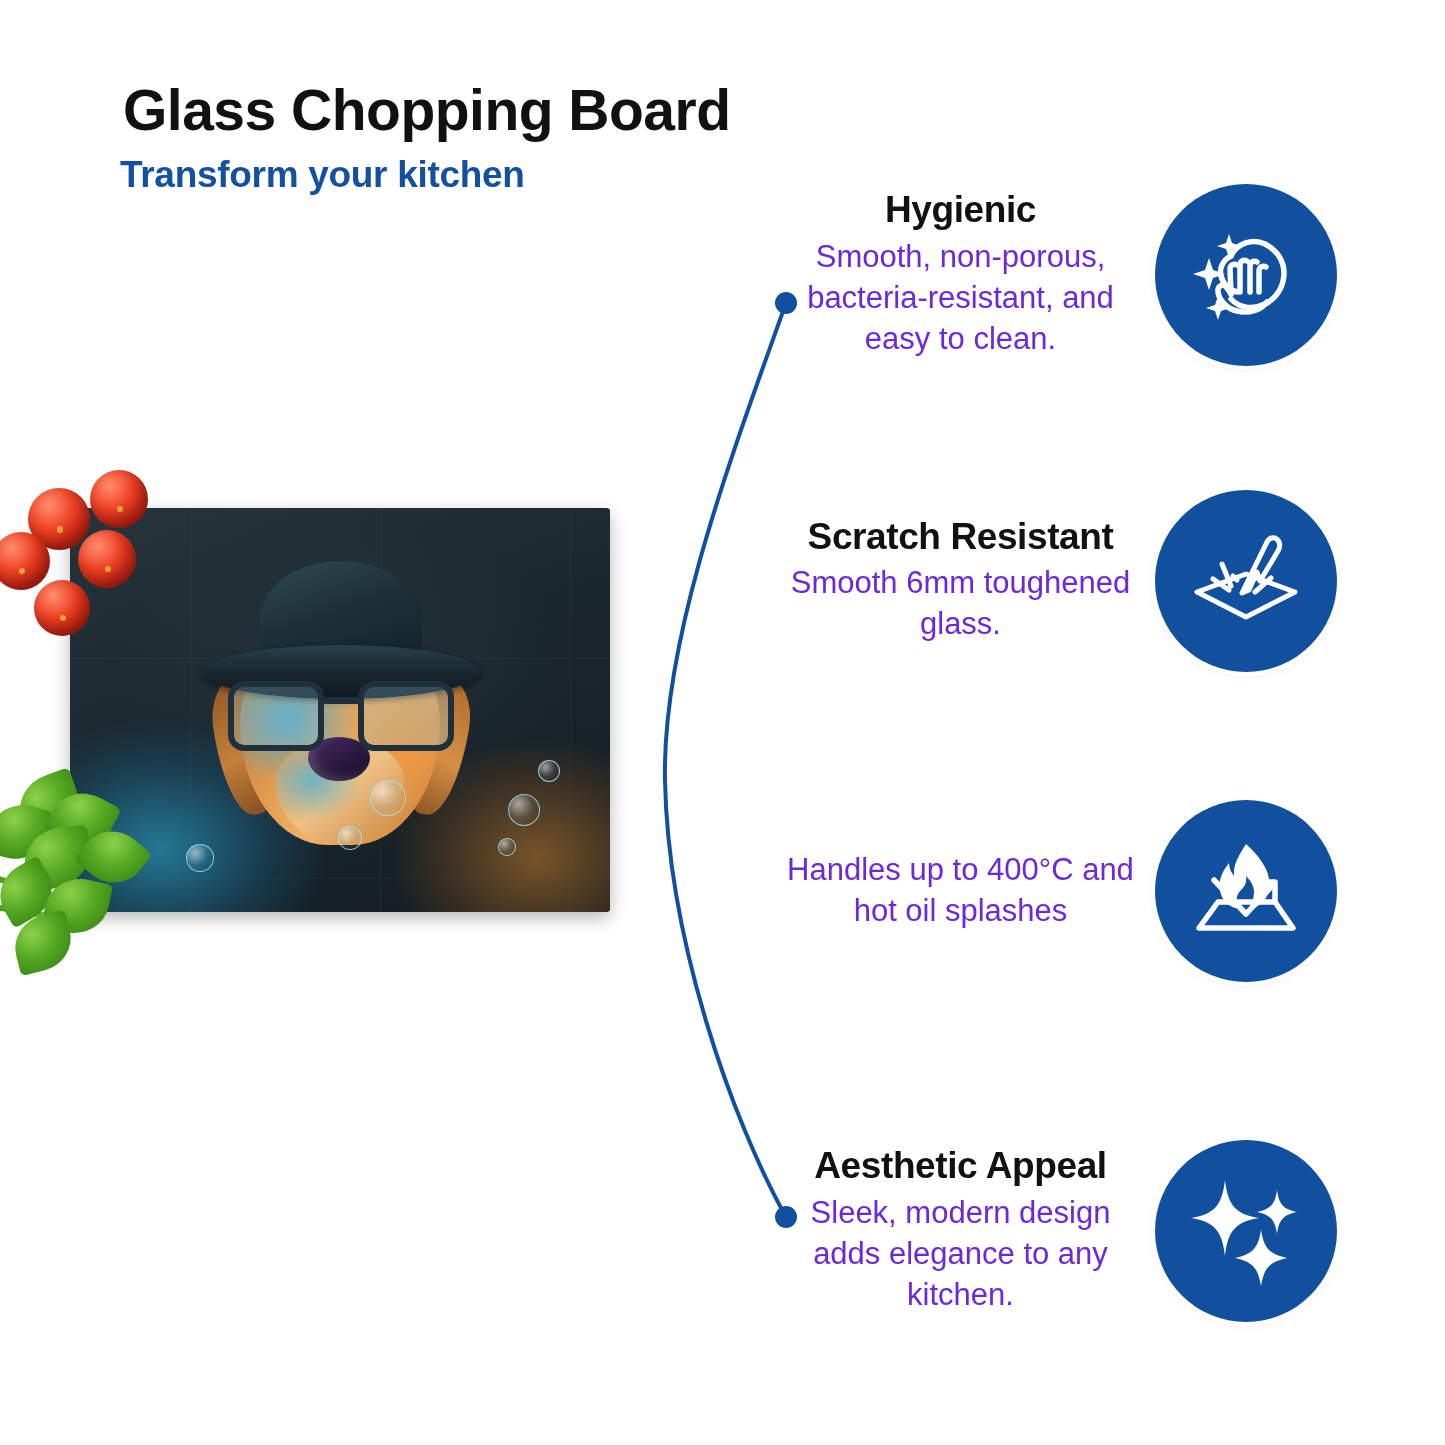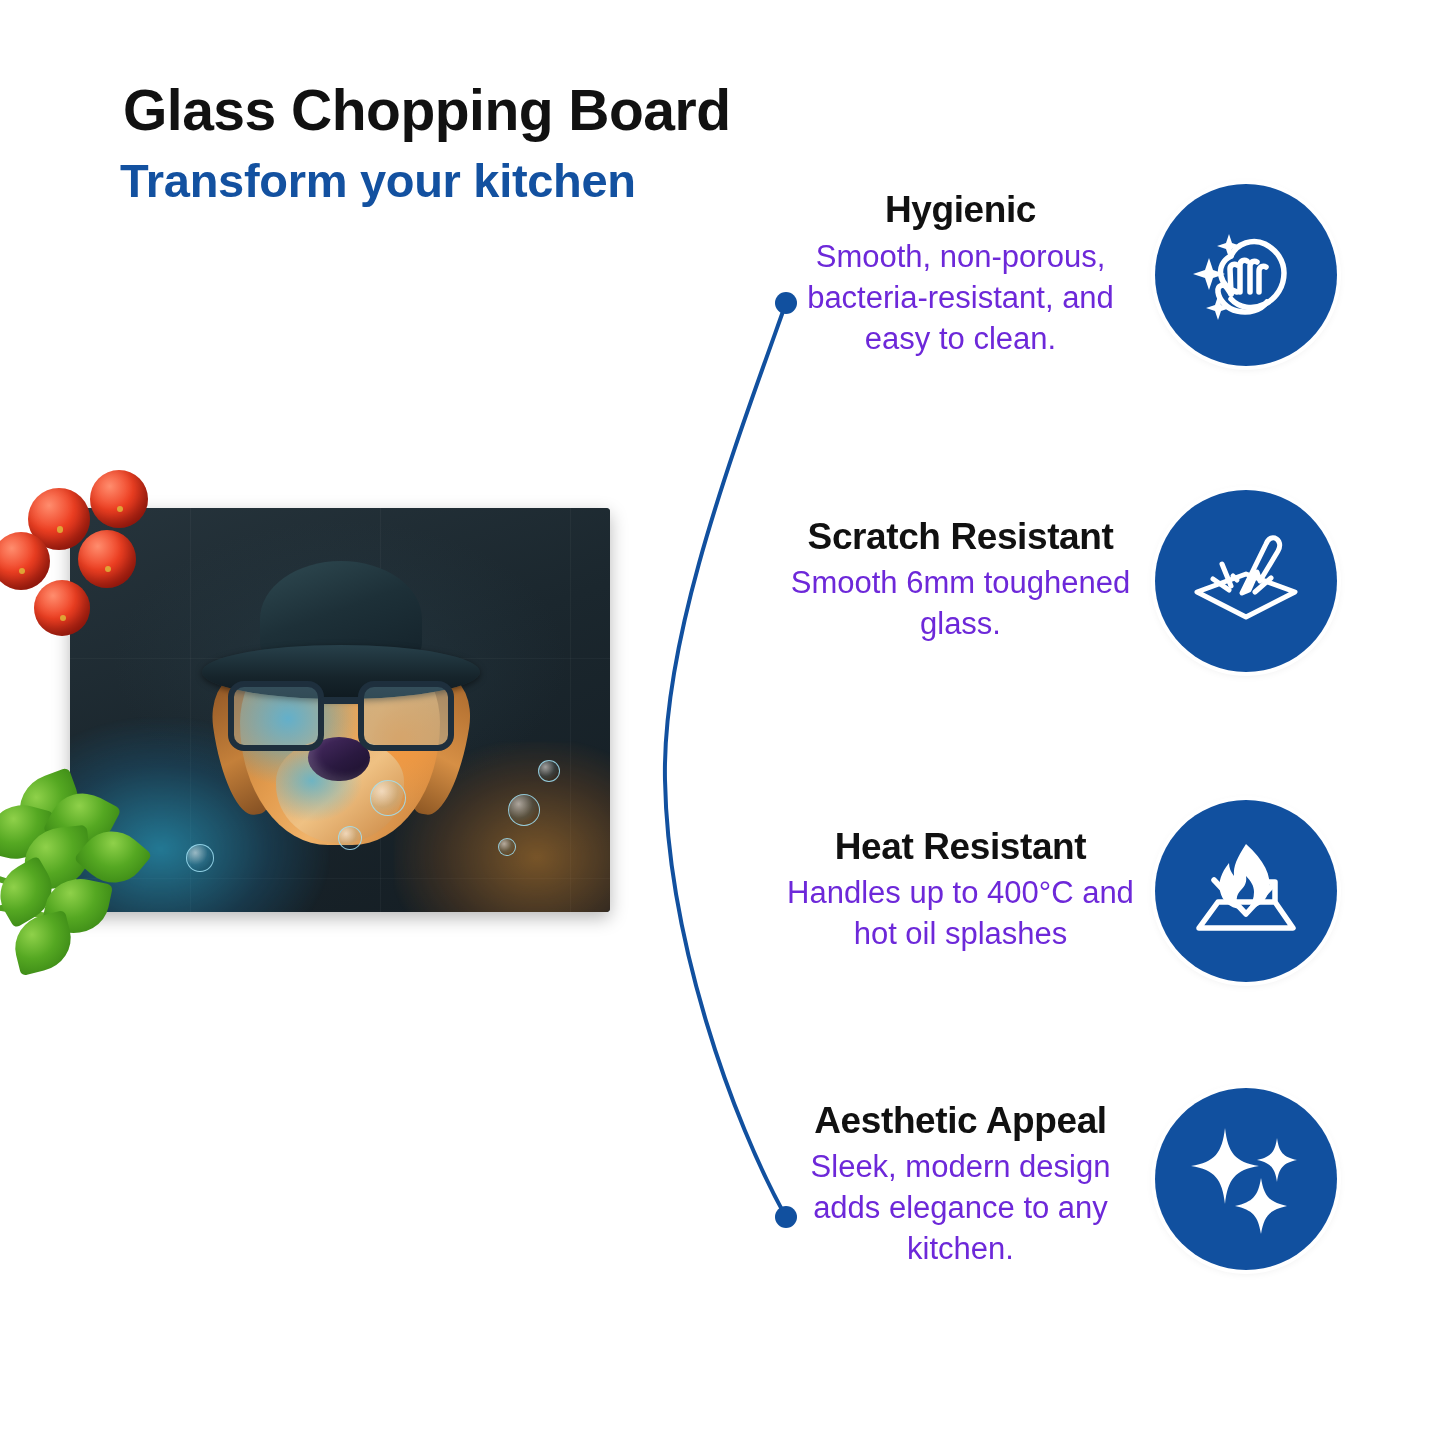--- a/index.html
+++ b/index.html
@@ -28,21 +28,21 @@
     font-size: 57px;
     font-weight: bold;
     color: #111111;
     letter-spacing: -0.5px;
     line-height: 1.05;
     margin: 3px;
     white-space: nowrap;
   }
   .subtitle {
     font-family: "Liberation Sans", sans-serif;
-    font-size: 47px;
+    font-size: 37px;
     font-weight: bold;
     color: #1351A0;
     letter-spacing: -0.3px;
     line-height: 1.1;
     margin: 14px 0 0 0;
     white-space: nowrap;
   }
 
   
   .product-stage {
@@ -385,38 +385,37 @@
           <path d="M26 57 L 42 68"></path>
           <path d="M46 54 L 50 58"></path>
           <path d="M84 56 L 68 70"></path>
         </g>
       </svg>
     </div>
   </div>
 
   <div class="feature" style="top:800px;">
     <div class="feature-text">
-      <div class="feature-title">Heat Resistant</div>
       <div class="feature-desc">Handles up to 400°C and hot oil splashes</div>
     </div>
     <div class="icon-circle">
       <svg width="118" height="118" viewBox="0 0 118 118">
         <g fill="#ffffff">
           <path d="M59 12 C 50 26, 46 34, 47 44 C 44 40, 42 36, 42 31 C 34 41, 31 50, 33 59 C 35 69, 43 76, 53 77 C 48 70, 49 63, 54 58 C 58 54, 60 50, 59 44 C 64 49, 67 54, 67 60 C 67 66, 65 72, 61 77 C 72 76, 80 68, 82 58 C 85 44, 77 28, 59 12 Z"></path>
         </g>
         <g fill="none" stroke="#ffffff" stroke-width="5.5" stroke-linejoin="round" stroke-linecap="round">
           <path d="M12 96 L 31 70 L 88 70 L 106 96 Z"></path>
           <path d="M27 48 L 59 82 L 85 54"></path>
           <path d="M70 50 L 88 50 L 88 68"></path>
         </g>
       </svg>
     </div>
   </div>
 
-  <div class="feature" style="top:1088px;align-items:flex-end;">
+  <div class="feature" style="top:1140px;">
     <div class="feature-text">
       <div class="feature-title">Aesthetic Appeal</div>
       <div class="feature-desc">Sleek, modern design adds elegance to any kitchen.</div>
     </div>
     <div class="icon-circle">
       <svg width="118" height="118" viewBox="0 0 118 118">
         <g fill="#ffffff">
           <path d="M38 8 C 41 33, 48 42, 72 46 C 48 50, 41 59, 38 84 C 35 59, 28 50, 4 46 C 28 42, 35 33, 38 8 Z"></path>
           <path d="M90 18 C 92 32, 96 37, 110 40 C 96 43, 92 48, 90 62 C 88 48, 84 43, 70 40 C 84 37, 88 32, 90 18 Z"></path>
           <path d="M74 58 C 77 76, 82 82, 100 86 C 82 90, 77 96, 74 114 C 71 96, 66 90, 48 86 C 66 82, 71 76, 74 58 Z"></path>

